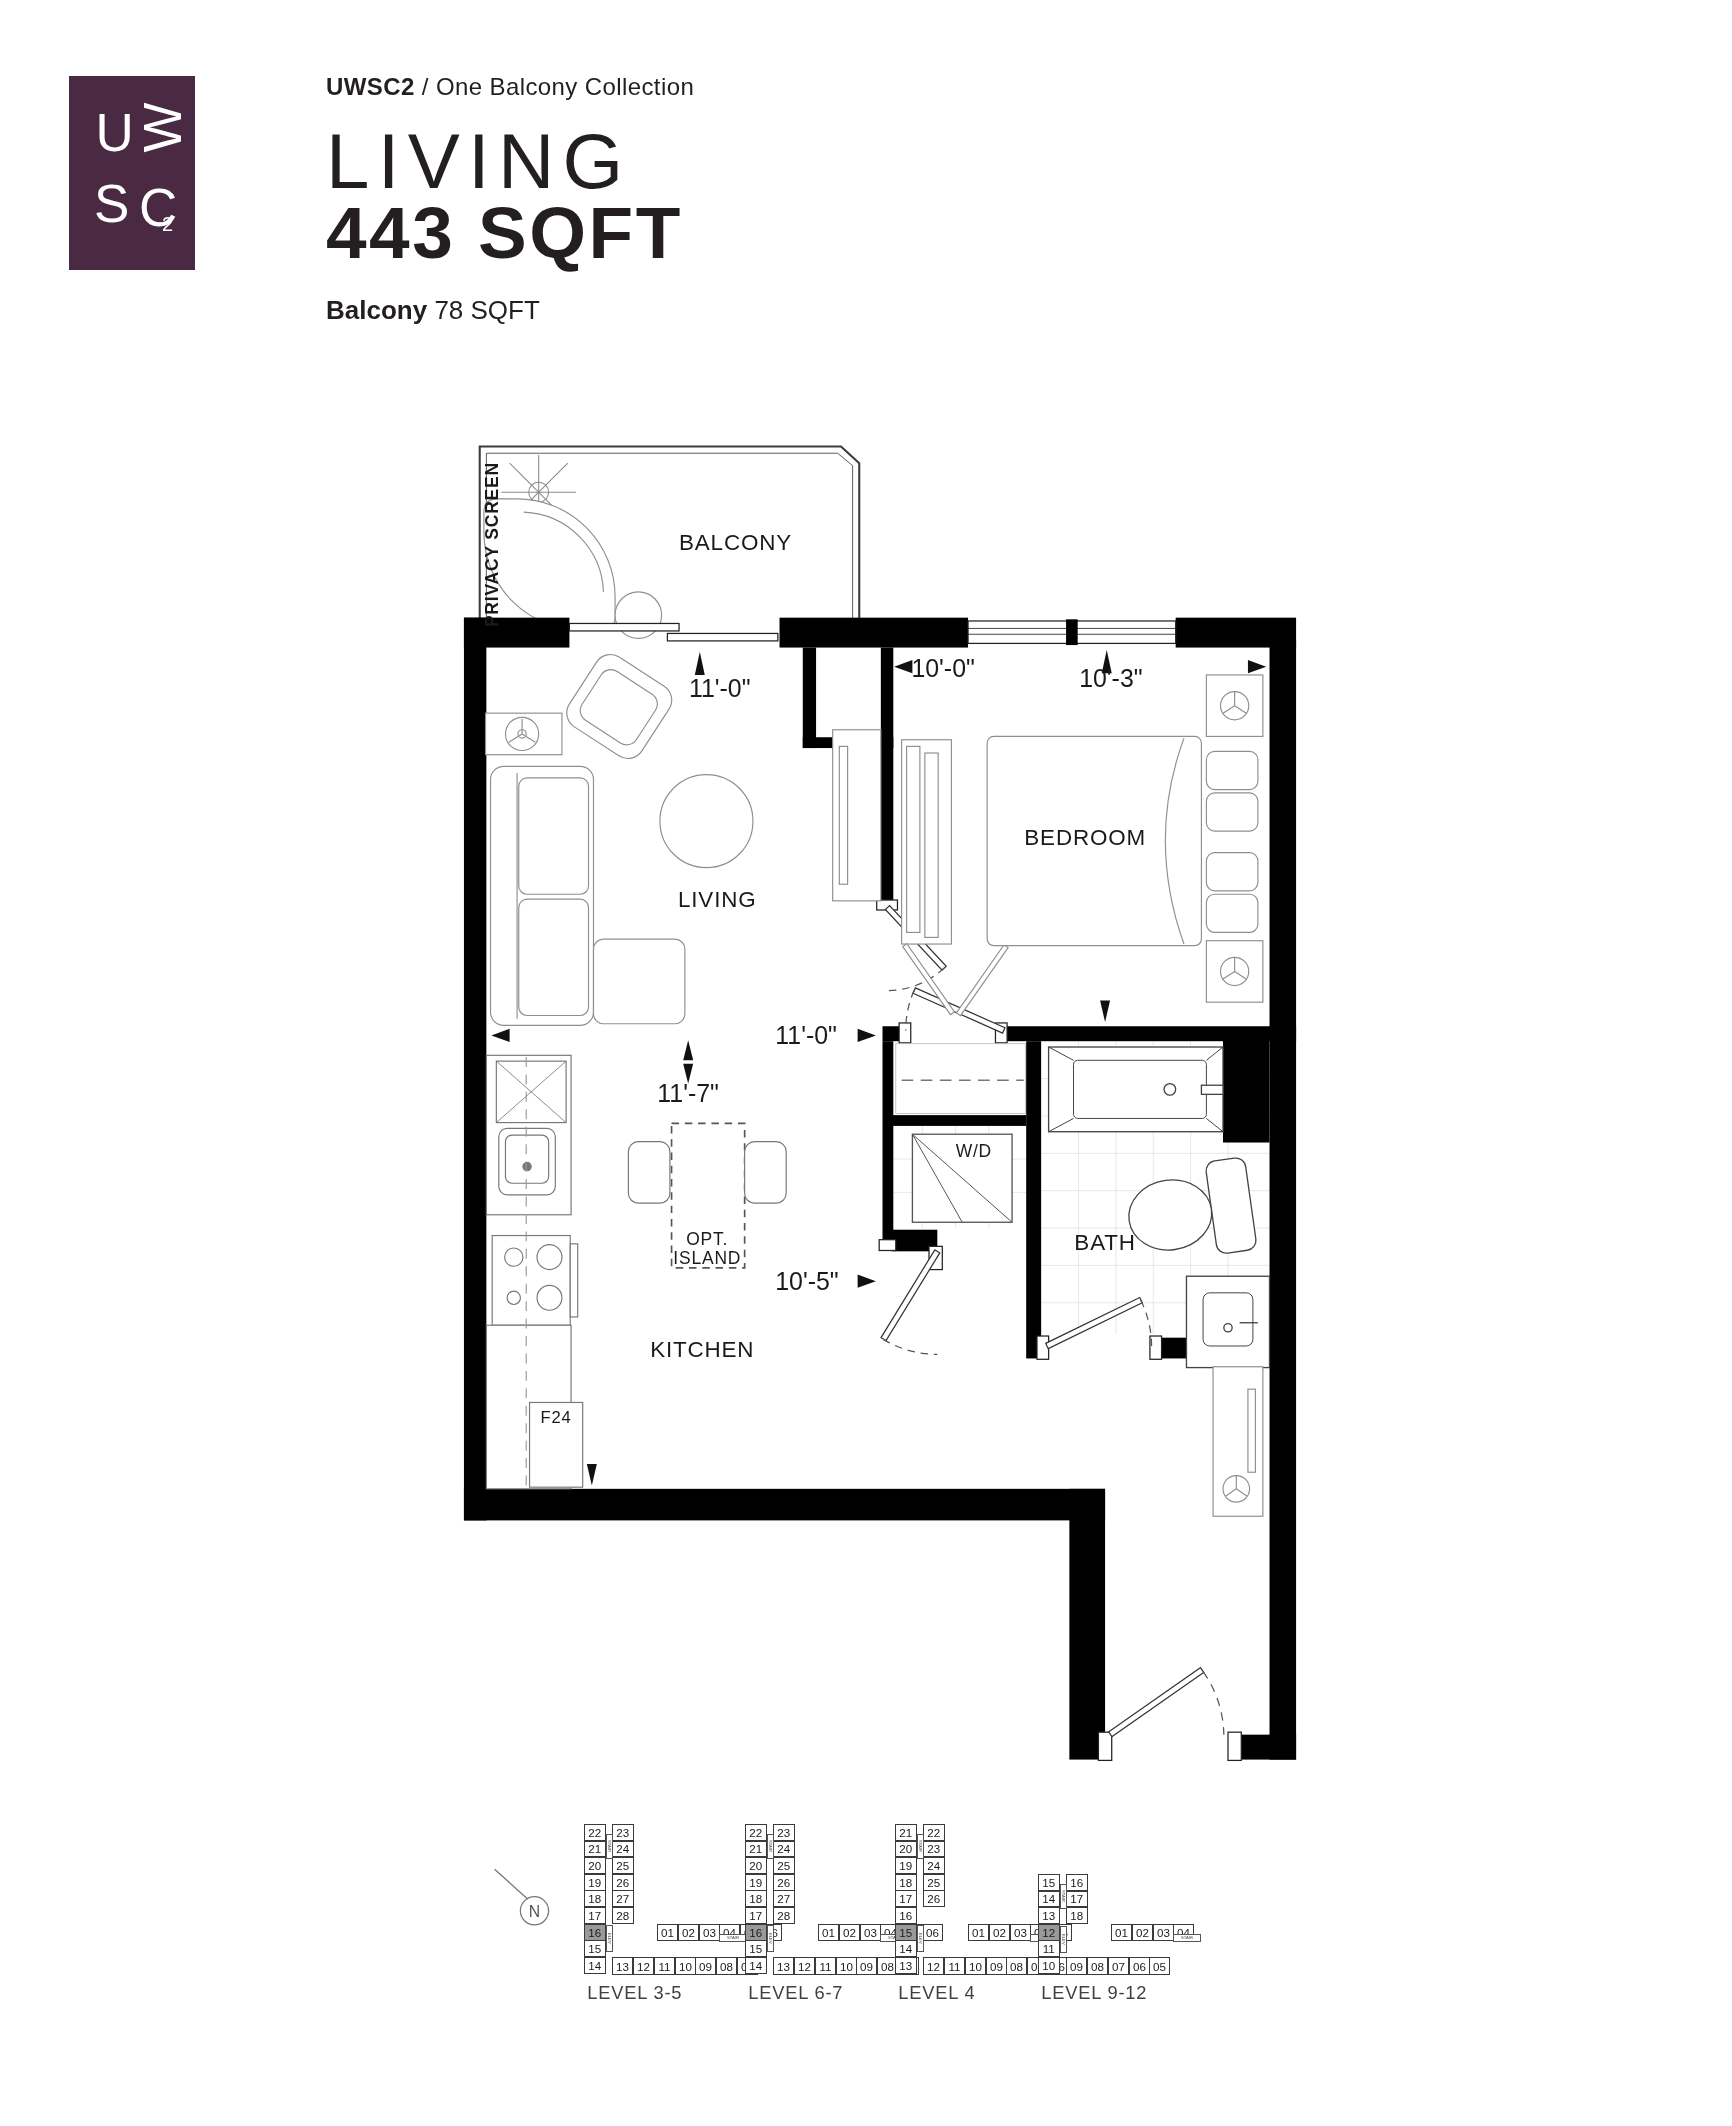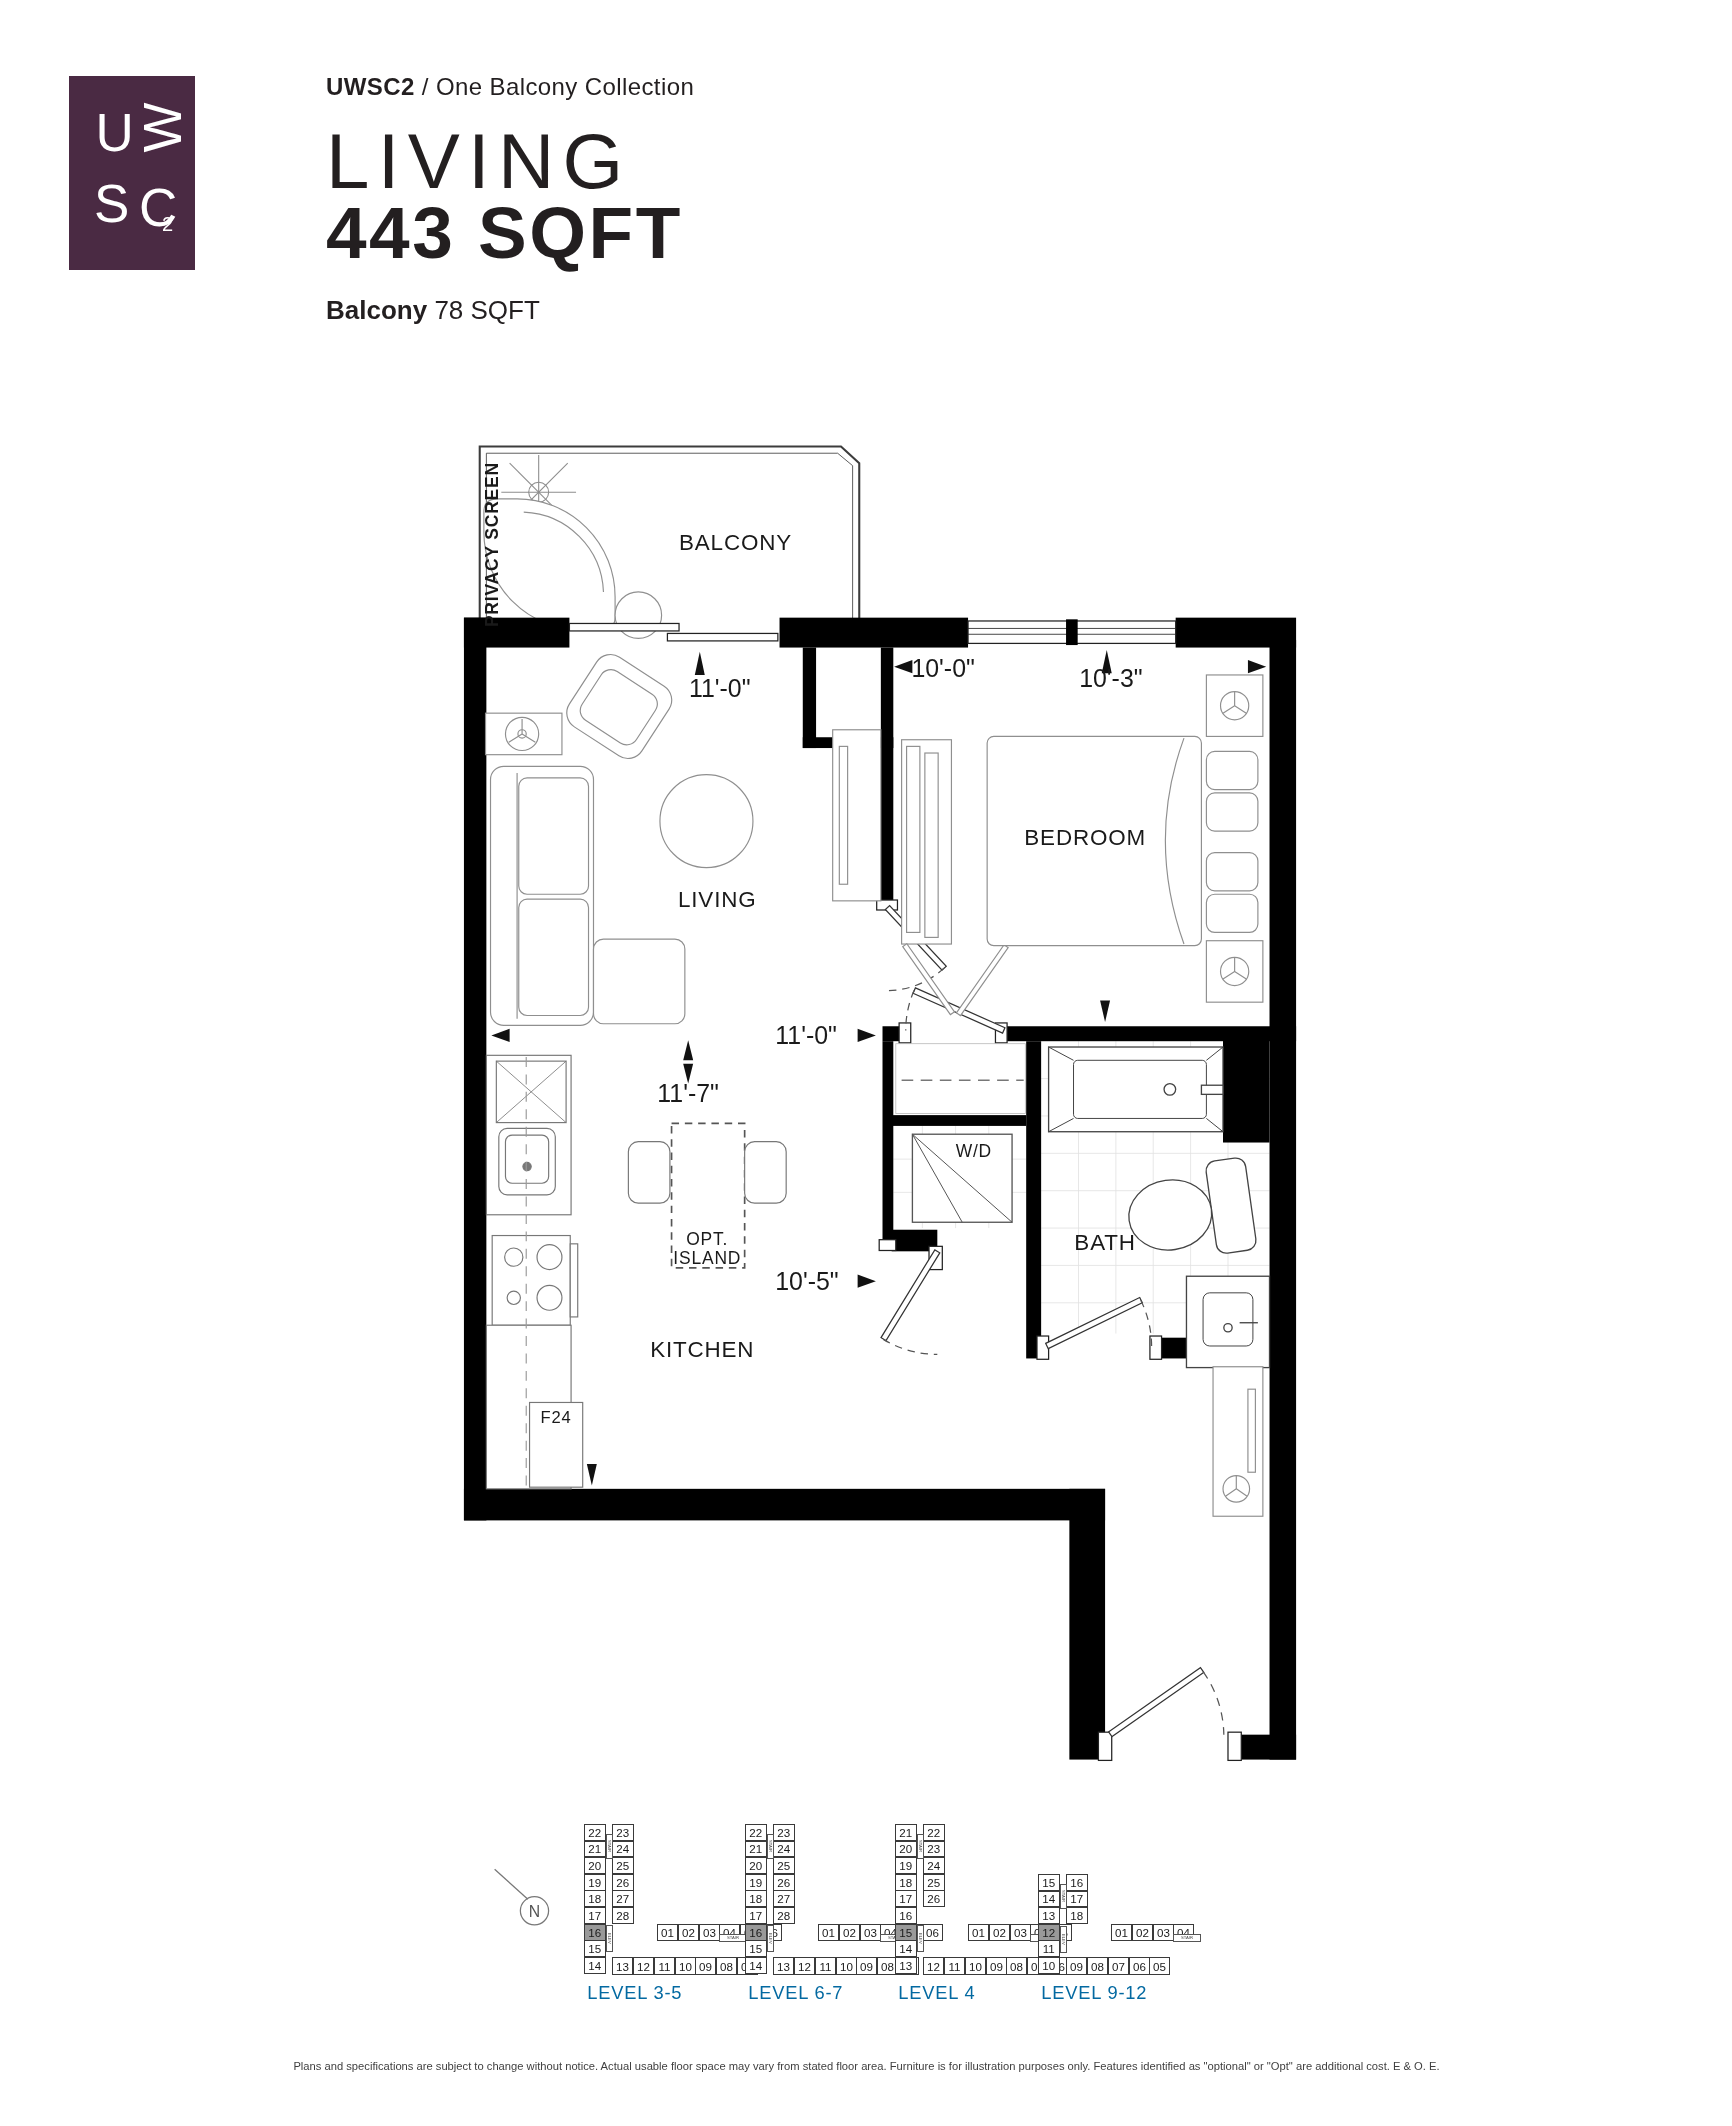--- a/index.html
+++ b/index.html
@@ -22,21 +22,21 @@
   .balconyline{font-size:26px;margin-top:28px;}
   .balconyline b{font-weight:bold;}
   
   .level{position:absolute;width:208px;height:179px;}
   .kcell{position:absolute;box-sizing:border-box;border:1px solid #3a3a3a;background:#fff;
          display:flex;align-items:center;justify-content:center;font-size:11.6px;color:#1a1a1a;}
   .kcell.hl{background:#999;}
   .kbox{position:absolute;box-sizing:border-box;border:0.8px solid #555;background:#fff;overflow:hidden;
         display:flex;align-items:center;justify-content:center;font-size:4.2px;color:#444;}
   .kbox.v{writing-mode:vertical-rl;}
-  .klabel{position:absolute;font-size:18.3px;letter-spacing:0.8px;color:#0369a1;white-space:nowrap;}
+  .klabel{position:absolute;font-size:18.3px;letter-spacing:0.8px;color:#404040;white-space:nowrap;}
   .street{left:451px;top:2014px;width:831px;text-align:center;font-size:19px;letter-spacing:2.5px;color:#5a5a5a;}
   .disclaimer{left:0;top:2060px;width:1733px;text-align:center;font-size:11.2px;color:#3f3f3f;}
 </style>
 </head>
 <body>
 
 <div class="page">
 
   <div class="abs logo">
     <span class="l-u">U</span>
@@ -388,15 +388,14 @@
         <div class="kcell" style="left: 70px; top: 83px; width: 21px; height: 18.3px;">07</div>
         <div class="kcell" style="left: 91px; top: 83px; width: 21px; height: 18.3px;">06</div>
         <div class="kcell" style="left: 111px; top: 83px; width: 21px; height: 18.3px;">05</div>
         <div class="kbox v" style="left: 22px; top: 10px; width: 6.6px; height: 25px;">STAIR</div>
         <div class="kbox v" style="left: 22px; top: 52px; width: 6.6px; height: 26.6px;">ELEV</div>
         <div class="kbox" style="left: 135px; top: 60px; width: 28px; height: 7.5px;">STAIR</div>
         <div class="klabel" style="left: 3.3px; top: 108px;">LEVEL 9-12</div>
       </div>
     </div>
 
-  <div class="abs disclaimer">Plans and specifications are subject to change without notice. Actual usable floor space may vary from stated floor area. Furniture is for illustration purposes only. Features identified as "optional" or "Opt" are additional cost. E &amp; O. E.</div>
 </div>
 
 
 </body></html>

